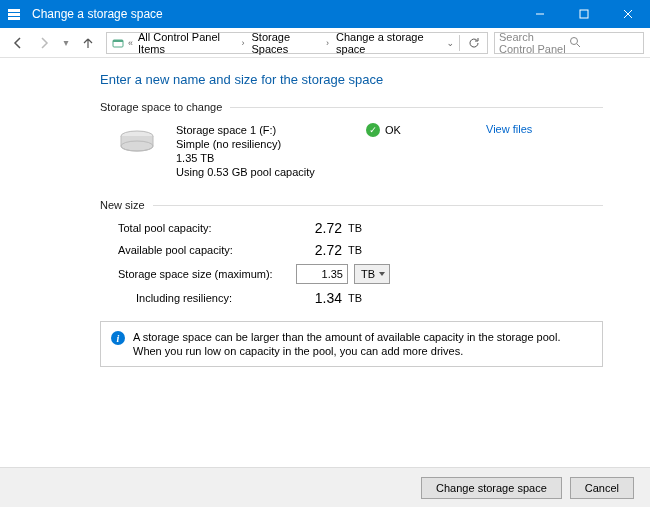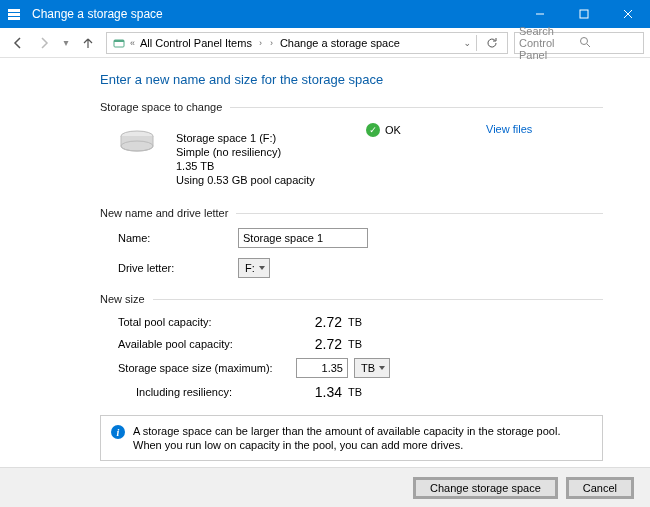--- a/index.html
+++ b/index.html
@@ -13,55 +13,55 @@
 .navbar { height: 30px; border-bottom: 1px solid #e1e1e1; display:flex; align-items:center; padding: 0 6px; gap:2px; }
 .nav-btn { width: 24px; height:24px; display:flex; align-items:center; justify-content:center; color:#555; border-radius:2px;}
 .nav-btn.disabled { color:#bbb; }
 .crumb-sep { width:16px; display:flex; align-items:center; justify-content:center; color:#888; font-size:10px;}
 .addressbar { flex:1; display:flex; align-items:center; height:22px; border:1px solid #ccc; margin:0 4px; padding:0 4px; font-size:11px; gap:2px;}
 .addr-icon { width:16px; height:16px; display:flex; align-items:center; justify-content:center; }
 .addr-drop { color:#666; font-size:9px; padding:0 1px;}
 .crumb { padding:0 2px; }
 .crumb-arrow{ color:#666; font-size:9px; padding:0 3px;}
 .refresh { width:22px; display:flex; align-items:center; justify-content:center; color:#555; }
-.searchbox { width:130px; height:22px; border:1px solid #ccc; display:flex; align-items:center; padding:0 4px; color:#888; font-size:11px; }
+.searchbox { width:150px; height:22px; border:1px solid #ccc; display:flex; align-items:center; padding:0 4px; color:#888; font-size:11px; }
 .searchbox span { flex:1; }
 .searchbox .mag { color:#888; }
 
 .content { padding: 14px 47px 0 100px; }
 h1.page-title { color:#0a5fa8; font-size:13px; font-weight:400; margin-bottom:14px; }
 
 .fieldset-label { color:#1a1a1a; font-size:11px; position:relative; margin-bottom:6px; }
 .fieldset-label::after { content:""; position:absolute; left:0; right:0; top:50%; border-top:1px solid #ddd; z-index:0;}
 .fieldset-label span { background:#fff; padding-right:8px; position:relative; z-index:1;margin-top:27px;}
 
 .section { margin-bottom:12px; }
 
 .drive-row { display:flex; padding:4px 0 8px 18px; gap:20px; align-items:flex-start; }
 .drive-icon { width:38px; height:26px; margin-top:6px; }
-.drive-info { width:170px; line-height:14px; font-size:11px;margin-top:8px; }
+.drive-info { width:170px; line-height:14px; font-size:11px; }
 .status { display:flex; align-items:center; gap:5px; font-size:11px; width:100px;}
 .status-icon { width:14px; height:14px; border-radius:50%; background:#3cb043; display:flex; align-items:center; justify-content:center; color:#fff; font-size:9px; line-height:1;}
 .link { color:#0066cc; cursor:pointer; font-size:11px; }
 
 .form-row { display:flex; align-items:center; padding:3px 0 3px 18px; }
 .form-row .lbl { width:120px; font-size:11px; }
 .txt-input { border:1px solid #999; height:20px; padding:0 4px; font-size:11px; width:130px; font-family:inherit;}
 .txt-input.narrow { width:52px; text-align:right; }
 .select { border:1px solid #999; height:20px; font-size:11px; background:#efefef; padding:0 14px 0 6px; position:relative; display:inline-flex; align-items:center; cursor:pointer;}
 .select::after { content:""; position:absolute; right:4px; top:7px; border-left:3px solid transparent; border-right:3px solid transparent; border-top:4px solid #555;}
 .val-col { width:60px; text-align:right; padding-right:6px; font-size:14px;}
 .unit-col { width:40px; font-size:11px; }
 
 .infobox { border:1px solid #ccc; padding:8px 10px; display:flex; gap:8px; margin-top:10px; }
 .info-icon { width:14px; height:14px; border-radius:50%; background:#0078d7; color:#fff; font-size:10px; font-weight:bold; display:flex; align-items:center; justify-content:center; font-style:italic; font-family:Georgia,serif; flex-shrink:0; margin-top:1px;}
 .infobox .msg { font-size:11px; line-height:14px; }
 
 .footer { position:absolute; bottom:0; left:0; right:0; height:40px; border-top:1px solid #ddd; background:#f0f0f0; display:flex; align-items:center; justify-content:flex-end; padding:0 16px; gap:8px;}
-.btn { border:3px solid #a3a3a3; background:#e1e1e1; height:22px; padding:0 14px; font-size:11px; cursor:pointer; font-family:inherit;}
+.btn { border:1px solid #a3a3a3; background:#e1e1e1; height:22px; padding:0 14px; font-size:11px; cursor:pointer; font-family:inherit;}
 </style>
 </head>
 <body>
 
 <div class="titlebar">
   <div class="tb-icon">
     <svg width="14" height="14" viewBox="0 0 14 14">
         <rect x="1" y="2" width="12" height="3" fill="#fff"></rect>
         <rect x="1" y="6" width="12" height="3" fill="#fff"></rect>
         <rect x="1" y="10" width="12" height="3" fill="#fff"></rect>
@@ -107,20 +107,21 @@
   <div class="addressbar">
     <div class="addr-icon">
       <svg width="14" height="14">
           <rect x="2" y="4" width="10" height="7" rx="1" fill="none" stroke="#5a8" stroke-width="1"></rect>
           <rect x="2" y="4" width="10" height="2" fill="#5a8"></rect>
         </svg>
     </div>
     <span class="addr-drop">«</span>
     <span class="crumb">All Control Panel Items</span>
     <span class="crumb-arrow">›</span>
+    <span class="crumb">Storage Spaces</span>
     <span class="crumb-arrow">›</span>
     <span class="crumb">Change a storage space</span>
     <span style="flex:1"></span>
     <span class="addr-drop">⌄</span>
     <span style="border-left:1px solid #ccc; height:16px; margin:0 2px;"></span>
     <div class="refresh">
         <svg width="12" height="12">
           <path d="M10 6a4 4 0 1 1-1.2-2.8M10 1v3h-3" fill="none" stroke="#555" stroke-width="1"></path>
         </svg>
       </div>
@@ -155,33 +156,20 @@
         <div>Using 0.53 GB pool capacity</div>
       </div>
       <div class="status">
         <div class="status-icon">✓</div>
         <span>OK</span>
       </div>
       <div class="link">View files</div>
     </div>
   </div>
 
-  <div class="section">
-    <div class="fieldset-label"><span>New name and drive letter</span></div>
-    <div class="form-row">
-      <div class="lbl">Name:</div>
-      <input class="txt-input" value="Storage space 1" style="">
-    </div>
-    <div class="form-row" style="margin-top:4px;">
-      <div class="lbl">Drive letter:</div>
-      <div class="select">
-          <span>F:</span>
-        </div>
-    </div>
-  </div>
 
   <div class="section">
     <div class="fieldset-label"><span>New size</span></div>
 
     <div class="form-row">
       <div class="lbl" style="width:170px;">Total pool capacity:</div>
       <div class="val-col">2.72</div>
       <div class="unit-col">TB</div>
     </div>
     <div class="form-row">

